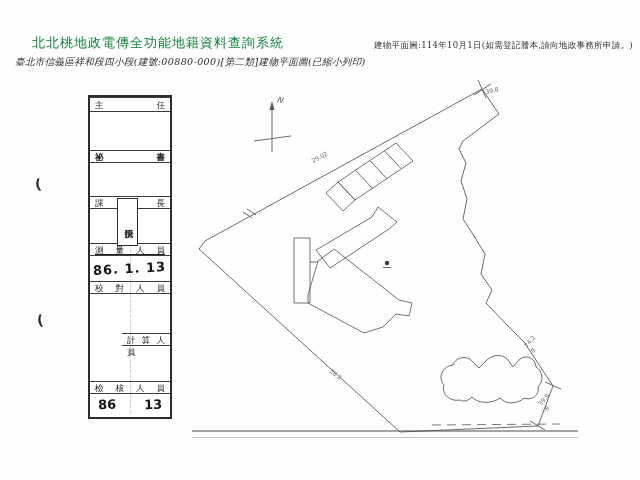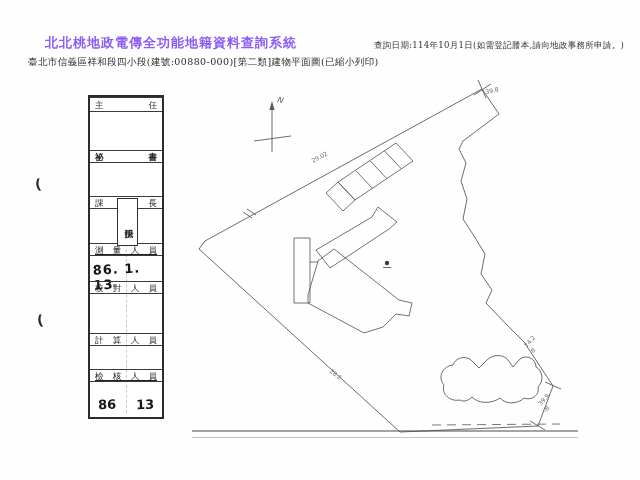--- a/index.html
+++ b/index.html
@@ -4,60 +4,60 @@
 <style>
   html,body{margin:0;padding:0;}
   body{
     width:640px;height:480px;background:#ffffff;overflow:hidden;
     font-family:"DejaVu Serif","Liberation Serif",serif;color:#222;
   }
   .page{position:relative;width:640px;height:480px;background:#fefefe;}
 
   
   .hdr-title{
-    position:absolute;left:45px;top:34px;font-size:13px;letter-spacing:1px;
-    color:#8b5cf6;font-weight:700;
+    position:absolute;left:32px;top:34px;font-size:13px;letter-spacing:1px;
+    color:#15803d;font-weight:400;
   }
   .hdr-date{
     position:absolute;left:374px;top:40px;font-size:8.5px;color:#333;letter-spacing:.3px;
   }
   .hdr-sub{
-    position:absolute;left:28px;top:56px;font-size:9.5px;color:#2a2a2a;letter-spacing:.4px;
+    position:absolute;left:15px;top:56px;font-size:9.5px;color:#2a2a2a;letter-spacing:.4px;font-style:italic;
   }
 
   
   .margin-mark{
     position:absolute;font-family:"DejaVu Sans",sans-serif;font-weight:bold;
     color:#2b2b2b;font-size:14px;transform:rotate(-8deg);
   }
   .m1{left:35px;top:176px;}
   .m2{left:37px;top:312px;}
 
   
   .stamp-table{
-    position:absolute;left:88px;top:95px;width:76px;height:324px;
+    position:absolute;left:88px;top:95px;width:84px;height:324px;
     border:2px solid #2c2c2c;background:#fff;box-sizing:border-box;
   }
   .center-dash{
     position:absolute;left:50%;top:112px;bottom:4px;width:0;
     border-left:1px dashed #c9c9c9;
   }
   .hrow{
     position:absolute;left:0;right:0;height:13px;box-sizing:border-box;
     border-top:1px solid #3a3a3a;border-bottom:1px solid #3a3a3a;
     font-size:8.5px;line-height:12px;padding:0 5px;color:#222;
     text-align:justify;text-align-last:justify;background:transparent;
   }
   .r0{top:0;height:15px;line-height:14px;}
   .r1{top:53px;font-weight:bold;}
   .r2{top:99px;}
   .r3{top:146px;text-decoration:underline;}
   .r4{top:184px;}
-  .r5{top:236px;}
-  .r6{top:272px;text-decoration:underline;}
+  .r5{top:236px;margin-left:32px;}
+  .r6{top:284px;}
   .stamp-box{
     position:absolute;left:27px;top:101px;width:19px;height:46px;
     border:1.5px solid #2e2e2e;background:#fff;z-index:3;
     writing-mode:vertical-rl;text-orientation:upright;
     font-size:9px;line-height:17px;text-align:center;color:#222;
     font-family:"DejaVu Serif",serif;
   }
   .hw{
     position:absolute;font-family:"DejaVu Sans",sans-serif;font-weight:bold;
     color:#161616;
@@ -71,21 +71,21 @@
   .plan{position:absolute;left:190px;top:78px;width:400px;height:370px;}
   .plan text{font-family:"DejaVu Sans",sans-serif;fill:#6d6d6d;font-size:6px;}
   .plan .nlbl{font-size:8px;fill:#555;font-style:italic;}
 </style>
 </head>
 <body>
 
 <div class="page">
 
   <div class="hdr-title">北北桃地政電傳全功能地籍資料查詢系統</div>
-  <div class="hdr-date">查詢日期:114年10月1日(如需登記謄本,請向地政事務所申請。)</div>
+  <div class="hdr-date">建物平面圖:114年10月1日(如需登記謄本,請向地政事務所申請。)</div>
   <div class="hdr-sub">臺北市信義區祥和段四小段(建號:00880-000)[第二類]建物平面圖(已縮小列印)</div>
 
   <div class="margin-mark m1">(</div>
   <div class="margin-mark m2">(</div>
 
   <div class="stamp-table">
     <div class="center-dash"></div>
 
     <div class="hrow r0">主 任</div>
     <div class="hrow r1">祕 書</div>

